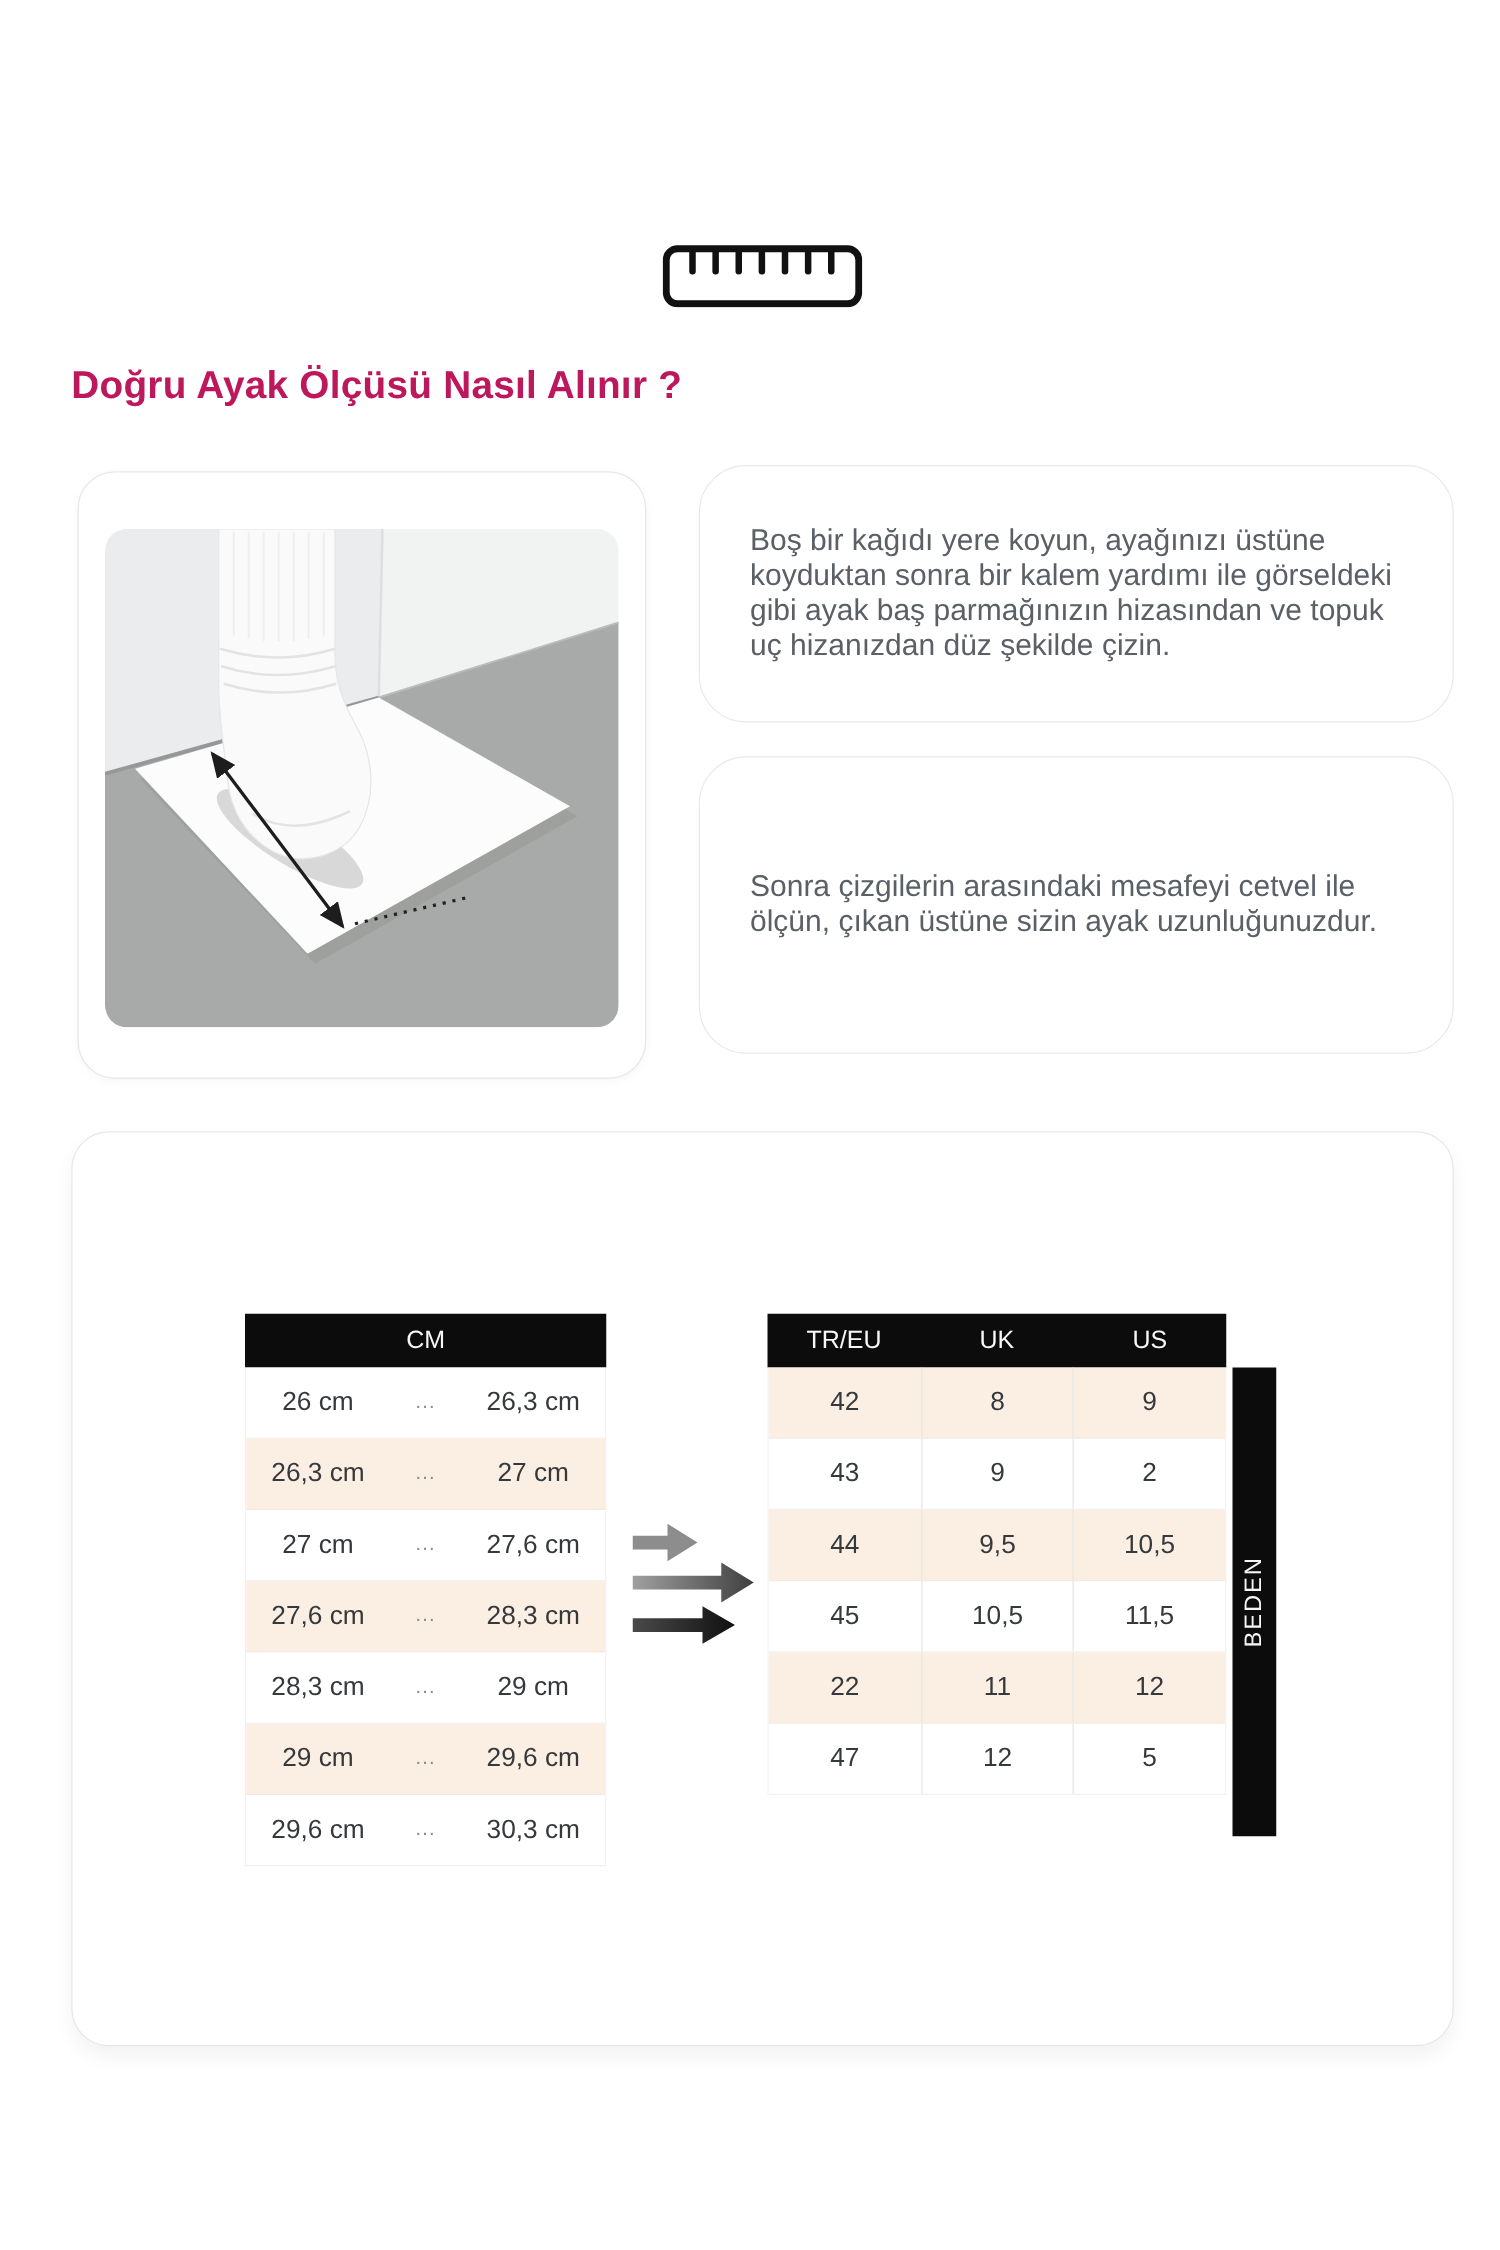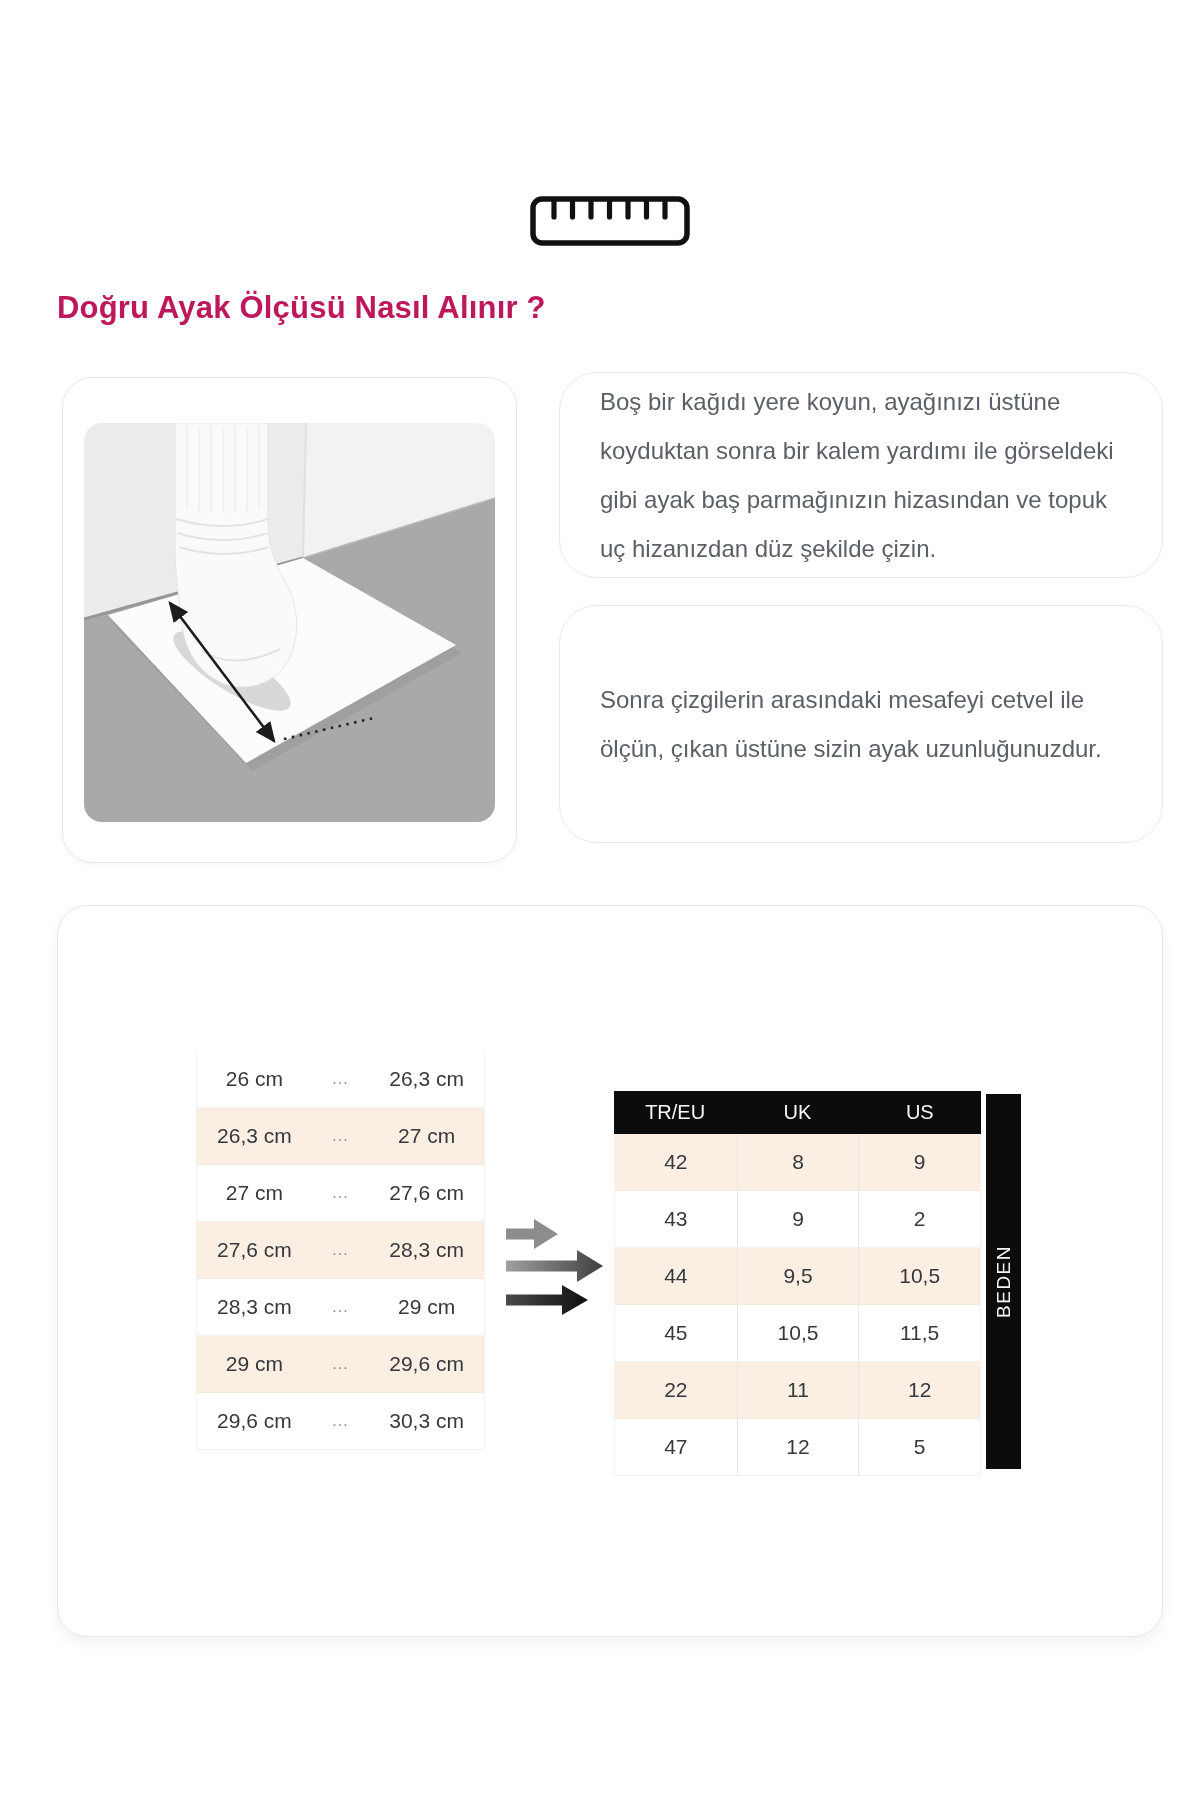--- a/index.html
+++ b/index.html
@@ -15,33 +15,33 @@
   .page-title{left:57px;top:290px;width:1106px;text-align:left;
     font-size:31px;font-weight:700;color:#be185d;letter-spacing:.2px;}
 
   
   .card{background:#fff;border:1px solid #e7e7e9;border-radius:30px;box-sizing:border-box;}
   .photo-card{left:62px;top:377px;width:455px;height:486px;box-shadow:0 2px 8px rgba(0,0,0,.03);}
   .photo-frame{position:absolute;left:21px;top:45px;width:411px;height:399px;
     border-radius:18px;overflow:hidden;}
   .note-box{left:559px;width:604px;border:1px solid #e9e9eb;border-radius:38px;
     box-sizing:border-box;display:flex;align-items:center;padding:0 40px;
-    color:#5b6066;font-size:24px;line-height:49px;background:#fff;}
+    color:#5b6066;font-size:24px;line-height:28px;background:#fff;}
   .note-1{top:372px;height:206px;}
   .note-2{top:605px;height:238px;}
 
   
   .size-card{left:57px;top:905px;width:1106px;height:732px;
     box-shadow:0 8px 16px rgba(0,0,0,.05);}
   .size-title{top:50px;left:0;width:100%;text-align:center;
     font-size:29px;font-weight:700;color:#1a1b1d;}
 
   .table-box{box-sizing:border-box;}
   .cm-table{left:138px;top:145px;width:289px;}
-  .size-table{left:556px;top:145px;width:367px;margin-top:40px;}
+  .size-table{left:556px;top:145px;width:367px;}
   .thead{height:43px;background:#0c0c0c;color:#f7f7f7;font-size:20px;font-weight:500;}
   .thead.single{display:flex;align-items:center;justify-content:center;}
   .thead.cols{display:grid;grid-template-columns:1fr 1fr 1fr;align-items:center;text-align:center;}
   .tbody{border-left:1px solid #f2f2f3;border-right:1px solid #f2f2f3;}
   .trow{display:grid;height:56px;border-bottom:1px solid #f1f1f2;background:#fff;
     font-size:21px;color:#36393c;text-align:center;}
   .trow.alt{background:#fbeee2;border-bottom:1px solid #f3e9dd;}
   .cm-row{grid-template-columns:40% 20% 40%;}
   .sz-row{grid-template-columns:1fr 1fr 1fr;}
   .cell{display:flex;align-items:center;justify-content:center;height:100%;}
@@ -126,20 +126,21 @@
 <div class="abs note-box note-1">
   <span>Boş bir kağıdı yere koyun, ayağınızı üstüne koyduktan sonra bir kalem yardımı ile görseldeki gibi ayak baş parmağınızın hizasından ve topuk uç hizanızdan düz şekilde çizin.</span>
 </div>
 <div class="abs note-box note-2">
   <span>Sonra çizgilerin arasındaki mesafeyi cetvel ile ölçün, çıkan üstüne sizin ayak uzunluğunuzdur.</span>
 </div>
 
 <div class="abs card size-card">
 
   <div class="abs table-box cm-table">
+    <div class="thead single">CM</div>
     <div class="tbody">
         <div class="trow cm-row">
           <span class="cell">26 cm</span>
           <span class="cell sep">...</span>
           <span class="cell">26,3 cm</span>
         </div>
         <div class="trow cm-row alt">
           <span class="cell">26,3 cm</span>
           <span class="cell sep">...</span>
           <span class="cell">27 cm</span>

